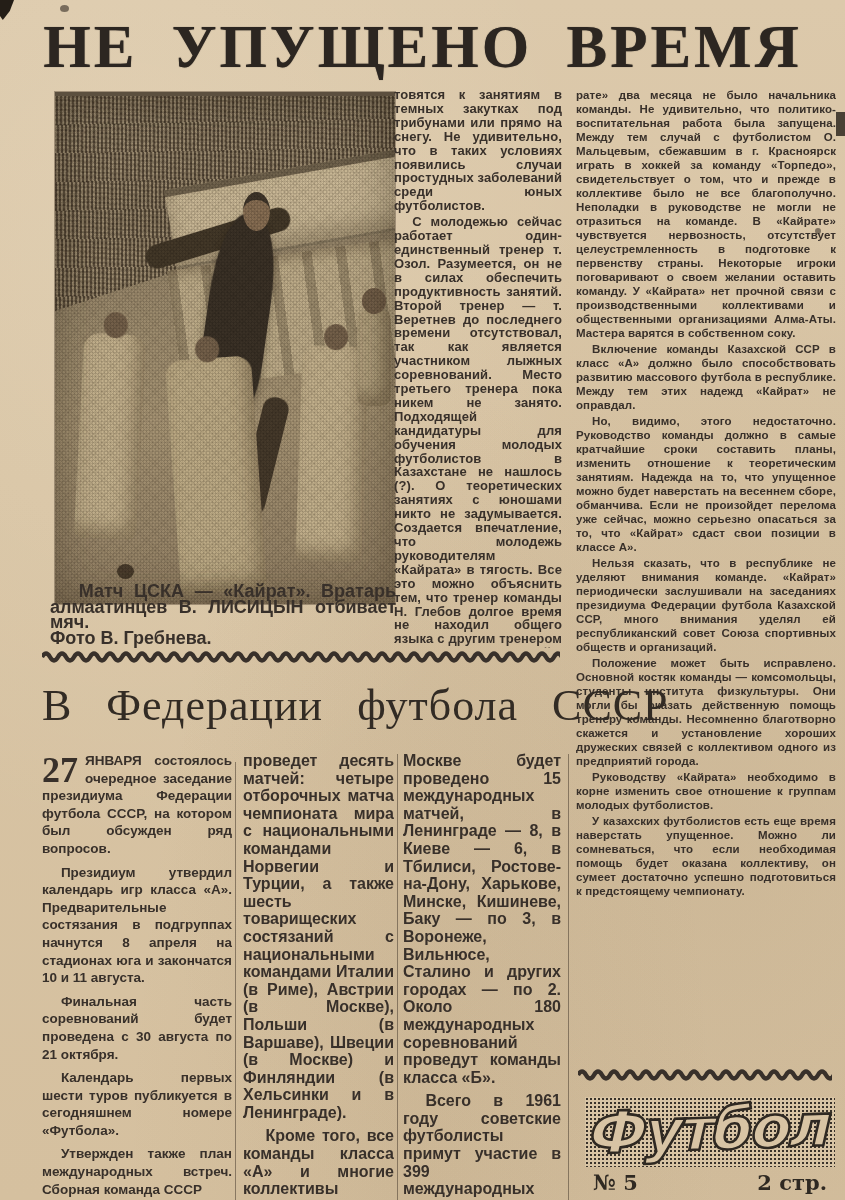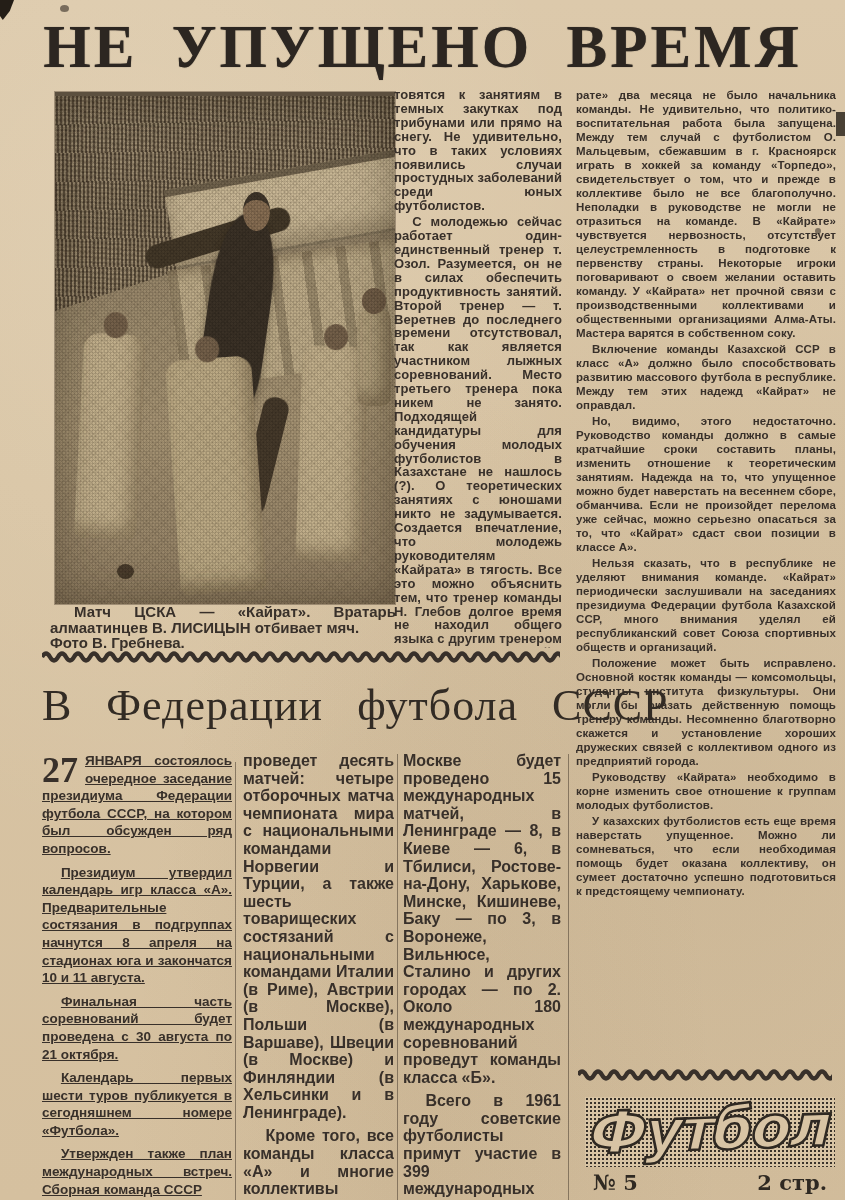--- a/index.html
+++ b/index.html
@@ -64,41 +64,41 @@
   .ph-p4{left:302px;top:214px;width:34px;height:96px;border-radius:10px;background:#b5a481;}
   .ph-ball{left:62px;top:468px;width:17px;height:15px;background:#4b3e2d;border-radius:50%;filter:blur(.5px);}
   .ph-grain{inset:0;mix-blend-mode:multiply;opacity:.8;
     background-image:
       repeating-linear-gradient(45deg, rgba(59,47,33,.12) 0 1px, transparent 1px 3px),
       repeating-linear-gradient(-45deg, rgba(59,47,33,.12) 0 1px, transparent 1px 3px),
       radial-gradient(rgba(35,26,16,.22) .8px, transparent 1.2px);
     background-size:auto,auto,3px 3px;}
   .ph-vig{inset:0;box-shadow:inset 0 0 46px rgba(40,30,18,.4);}
   
-  .caption{left:50px;top:604px;width:346px;font-size:15px;line-height:15.5px;
+  .caption{left:50px;top:584px;width:346px;font-size:18px;line-height:15.5px;
     font-weight:bold;text-align:justify;}
   .caption .cap-text{text-indent:1.6em;display:block;}
   .caption .credit{display:block;text-align:left;margin-top:0;}
   
   .bodycol{font-weight:bold;text-align:justify;overflow:hidden;}
   .bodycol .p{margin:0 0 2px;}
   .ind{text-indent:1.4em;}
   .colA{left:394px;top:88px;width:168px;height:560px;font-size:13px;line-height:13.9px;letter-spacing:.1px;}
   .colB{left:576px;top:88px;width:260px;height:976px;font-size:11.5px;line-height:14px;letter-spacing:.1px;}
   
   .wavy{display:block;}
   .wavy1{left:42px;top:650px;}
   .wavy2{left:578px;top:1068px;}
   
   .sec2-head{left:42px;top:680px;width:520px;text-align:center;
     font-family:"Liberation Serif", serif;font-size:44px;font-weight:500;
     word-spacing:22px;letter-spacing:1px;color:#322b24;white-space:nowrap;}
   .sec2col{font-size:16px;line-height:17.6px;}
   .sec2col .p{margin:0 0 6px;}
-  .c1{left:42px;top:752px;width:190px;height:448px;font-size:13.5px;text-decoration:underline;}
+  .c1{left:42px;top:752px;width:190px;height:448px;font-size:13.5px;}
   .c2{left:243px;top:752px;width:151px;height:448px;}
   .c3{left:403px;top:752px;width:158px;height:448px;}
   .dropcap{float:left;font-size:36px;line-height:32px;font-weight:bold;
     margin:2px 7px 0 0;font-family:"Liberation Serif", serif;}
   .vrule{width:1px;background:rgba(62,50,38,.5);}
   .vr1{left:235px;top:762px;height:438px;}
   .vr2{left:397px;top:754px;height:446px;}
   .vr3{left:568px;top:754px;height:446px;}
   
   .logo-box{left:585px;top:1097px;width:250px;height:70px;

